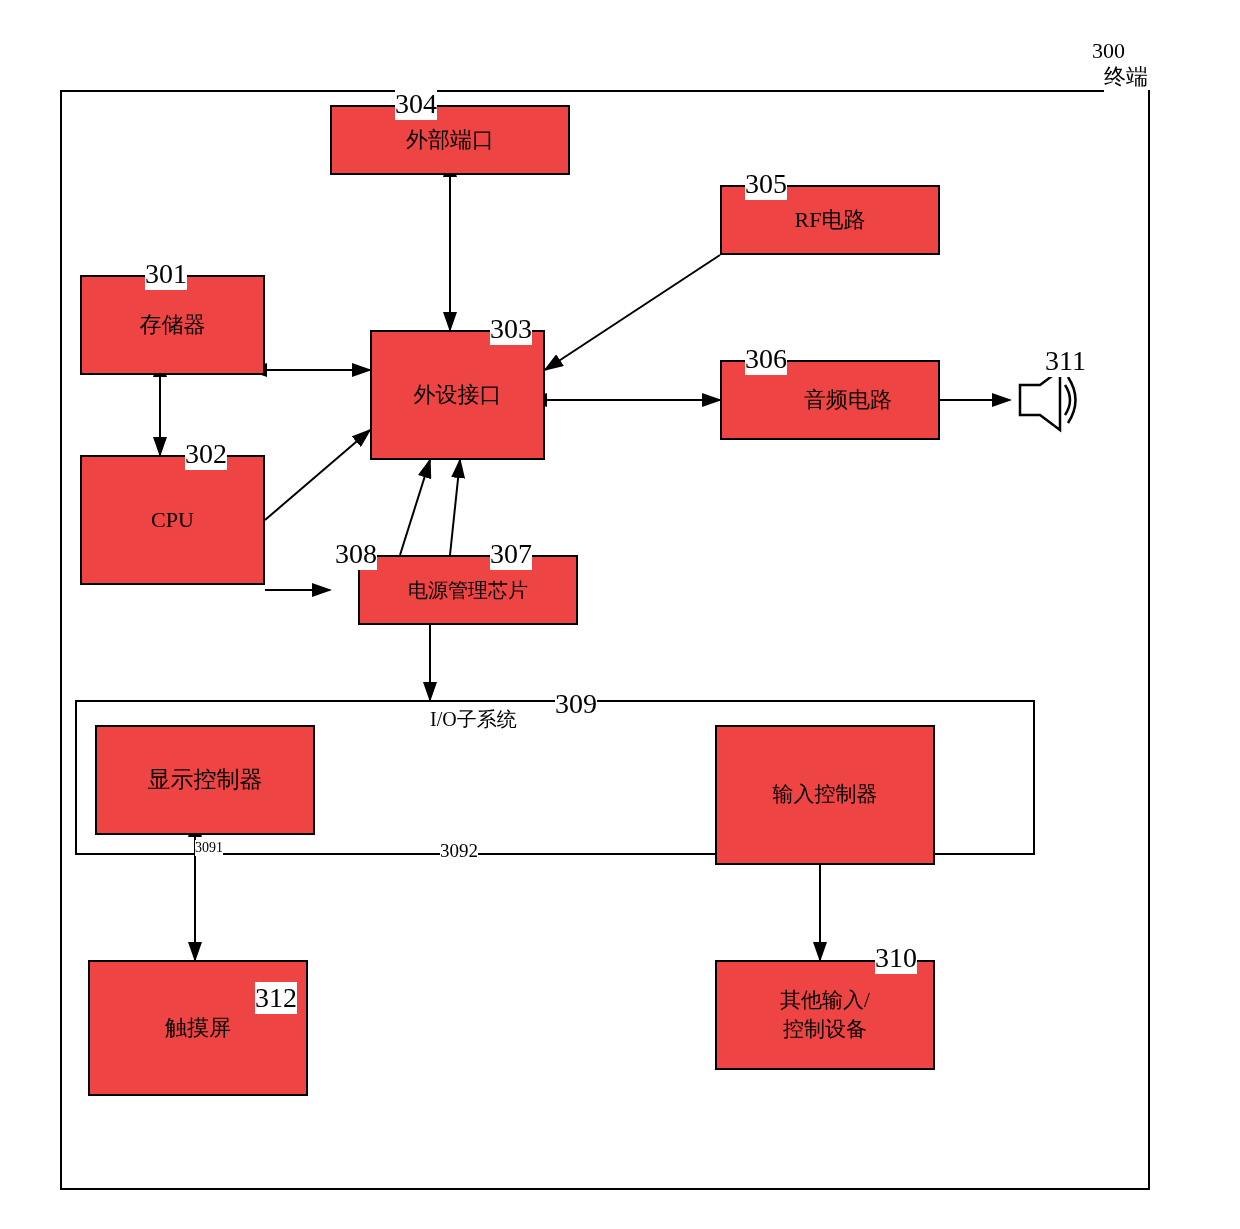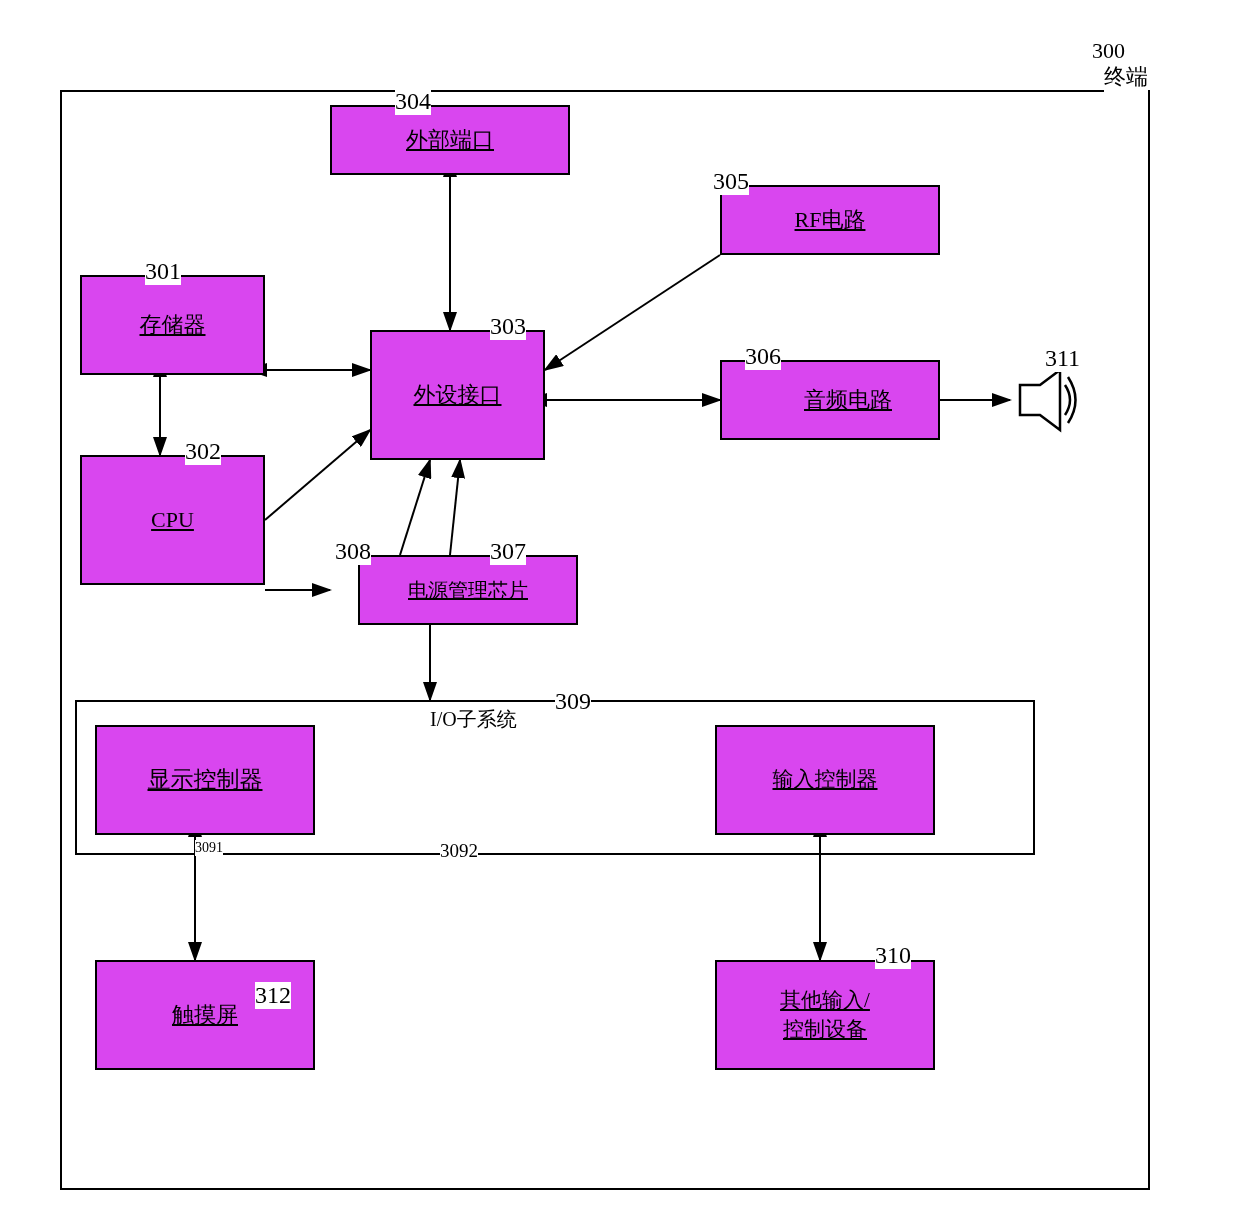--- a/index.html
+++ b/index.html
@@ -19,33 +19,32 @@
       background: #fff;
     }
 
     
     .box {
       position: absolute;
       border: 2px solid #000;
       display: flex;
       align-items: center;
       justify-content: center;
-      background: #d946ef;
+      background: #ef4444;
       font-size: 22px;
       font-weight: normal;
       text-align: center;
       line-height: 1.4;
       z-index: 10;
-      text-decoration: underline;
     }
 
     
     .label {
       position: absolute;
-      font-size: 24px;
+      font-size: 28px;
       color: #000;
       z-index: 20;
       background: #fff;
     }
 
     
     .outer-box {
       position: absolute;
       border: 2px solid #000;
       background: transparent;
@@ -142,21 +141,21 @@
   <div class="box" style="left:80px; top:455px; width:185px; height:130px;">
     <span>CPU</span>
   </div>
   <div class="label" style="left:185px; top:438px;">
     <span>302</span>
   </div>
 
   <div class="box" style="left:720px; top:185px; width:220px; height:70px;">
     <span>RF电路</span>
   </div>
-  <div class="label" style="left:713px; top:168px;">
+  <div class="label" style="left:745px; top:168px;">
     <span>305</span>
   </div>
 
   <div class="box" style="left:720px; top:360px; width:220px; height:80px;padding-left:36px;">
     <span>音频电路</span>
   </div>
   <div class="label" style="left:745px; top:343px;">
     <span>306</span>
   </div>
 
@@ -188,28 +187,28 @@
     <span>309</span>
   </div>
 
   <div class="box" style="left:95px; top:725px; width:220px; height:110px; font-size:23px;">
     <span>显示控制器</span>
   </div>
   <div class="label" style="left:195px; top:840px; font-size:14px;">
     <span>3091</span>
   </div>
 
-  <div class="box" style="left:715px; top:725px; width:220px; height:110px; font-size:21px;">
+  <div class="box" style="left:715px; top:725px; width:220px; height:140px; font-size:21px;">
     <span>输入控制器</span>
   </div>
   <div class="label" style="left:440px; top:840px; font-size:19px;">
     <span>3092</span>
   </div>
 
-  <div class="box" style="left:95px; top:960px; width:220px; height:110px;">
+  <div class="box" style="left:88px; top:960px; width:220px; height:136px;">
     <span>触摸屏</span>
   </div>
   <div class="label" style="left:255px; top:942px;margin-top:40px;">
     <span>312</span>
   </div>
 
   <div class="box" style="left:715px; top:960px; width:220px; height:110px; white-space: pre-line; font-size:21px;">
     <span>其他输入/
 控制设备</span>
   </div>

